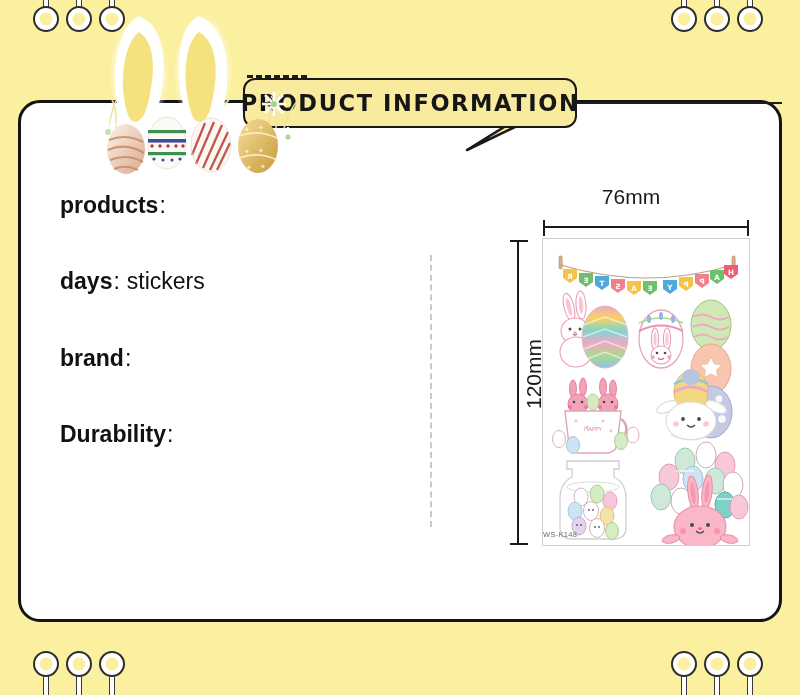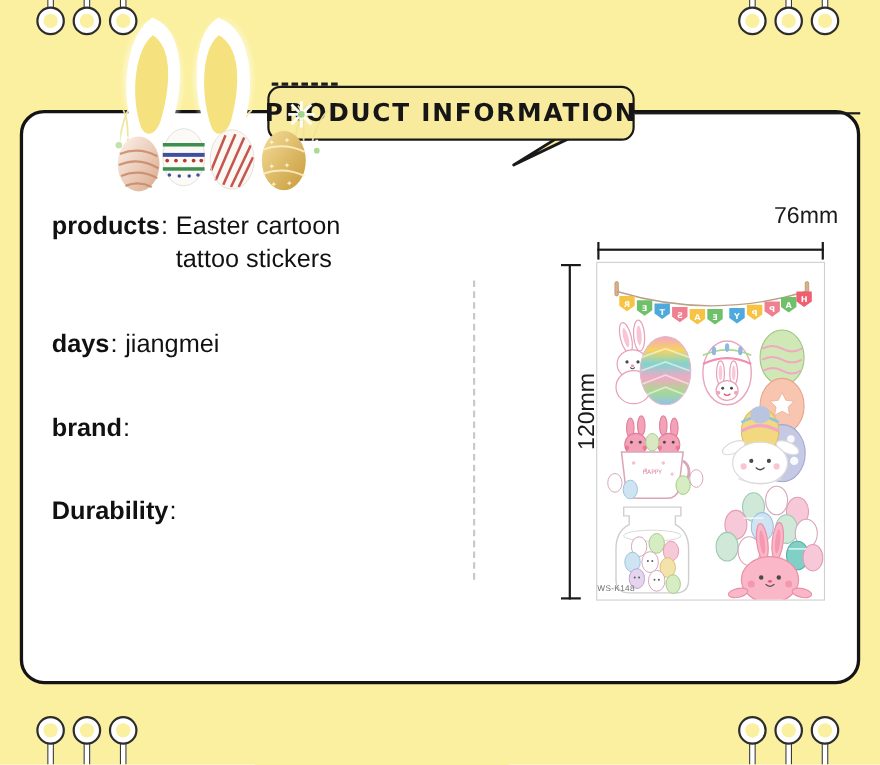--- a/index.html
+++ b/index.html
@@ -139,21 +139,21 @@
     top: 12px;
     width: 300px;
     height: 165px;
     z-index: 8;
     pointer-events: none;
   }
 
   
   #specs {
     position: absolute;
-    left: 47px;
+    left: 60px;
     top: 190px;
     width: 350px;
     z-index: 3;
   }
   .spec-row {
     display: flex;
     align-items: flex-start;
     margin-bottom: 46px;
     font-size: 23px;
     color: #111111;
@@ -194,21 +194,21 @@
     top: 185px;
     width: 262px;
     height: 380px;
     z-index: 3;
   }
   #dim-w-label {
     position: absolute;
     left: 0;
     top: 0;
     width: 262px;
-    text-align: right;
+    text-align: center;
     font-size: 21px;
     color: #1a1a1a;
   }
   #dim-w-line {
     position: absolute;
     left: 43px;
     top: 41px;
     width: 206px;
     height: 0;
     border-top: 2.4px solid #1a1a1a;
@@ -470,27 +470,25 @@
           <text x="182" y="157" font-size="7" font-family="DejaVu Sans, sans-serif">✦</text>
         </g>
       </g>
     </g>
   </svg>
 
   <div id="specs">
     <div class="spec-row">
       <span class="spec-label">products</span>
       <span class="spec-colon">:</span>
-      <span class="spec-value">Easter cartoon
-tattoo stickers</span>
     </div>
     <div class="spec-row">
       <span class="spec-label">days</span>
       <span class="spec-colon">:</span>
-      <span class="spec-value">jiangmei</span>
+      <span class="spec-value">stickers</span>
     </div>
     <div class="spec-row">
       <span class="spec-label">brand</span>
       <span class="spec-colon">:</span>
     </div>
     <div class="spec-row">
       <span class="spec-label">Durability</span>
       <span class="spec-colon">:</span>
     </div>
   </div>

